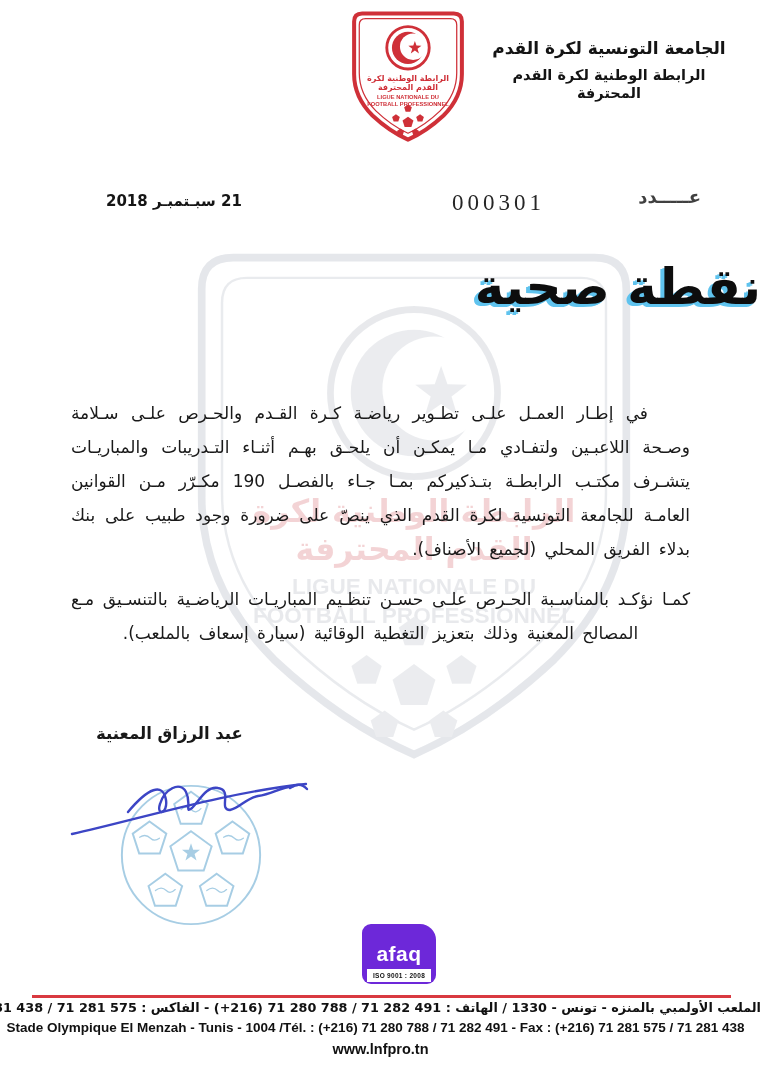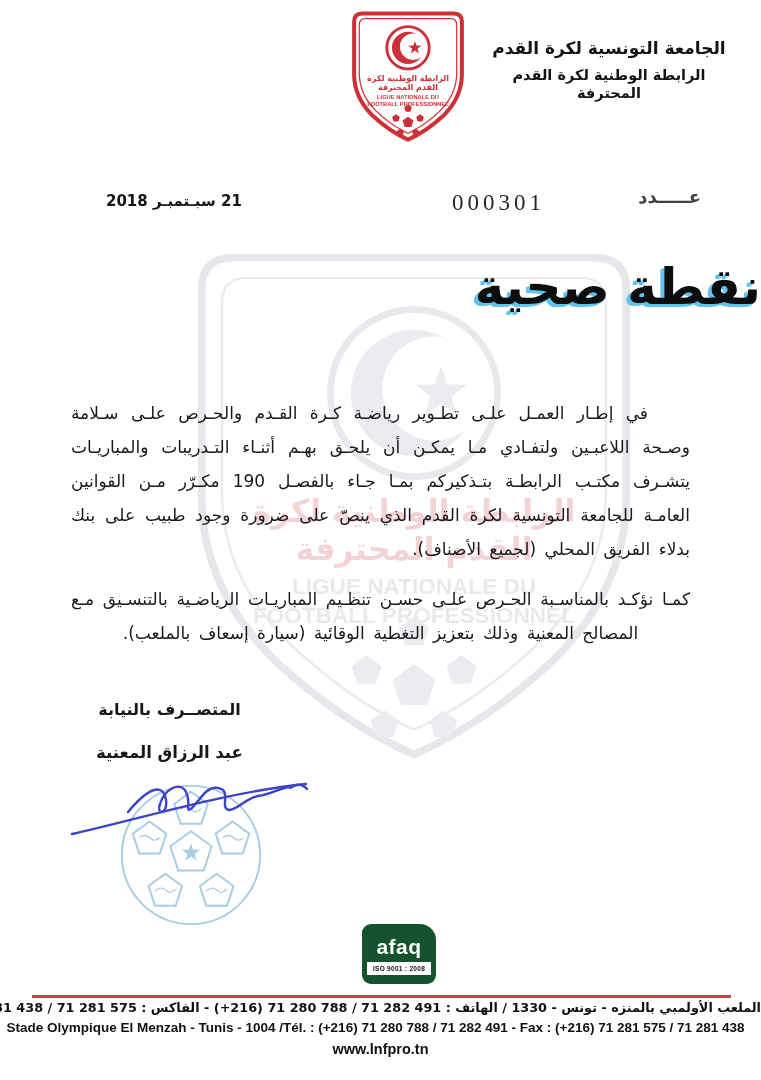--- a/index.html
+++ b/index.html
@@ -61,22 +61,22 @@
   .sig-block{position:absolute;left:62px;top:700px;width:215px;text-align:center;direction:rtl;}
   .sig-role{font-weight:bold;font-size:16px;color:#181818;}
   .sig-name{font-weight:bold;font-size:16.5px;margin-top:24px;color:#181818;}
   .stamp{position:absolute;left:112px;top:776px;opacity:.78;}
   .scribble{position:absolute;left:66px;top:770px;}
   
   .watermark{position:absolute;left:188px;top:244px;opacity:.5;pointer-events:none;}
   
   .afaq{
     position:absolute;left:362px;top:924px;width:74px;height:60px;
-    background:#14532d;border-radius:9px 16px 9px 9px;
-    text-align:center;box-sizing:border-box;padding-top:11px;
+    background:#6d28d9;border-radius:9px 16px 9px 9px;
+    text-align:center;box-sizing:border-box;padding-top:18px;
   }
   .afaq .name{
     color:#fff;font-family:"Liberation Sans",sans-serif;font-weight:bold;
     font-size:21px;line-height:24px;letter-spacing:.5px;
   }
   .afaq .iso{
     margin:3px 5px 0 5px;background:#fff;height:13px;line-height:13px;
     font-family:"Liberation Sans",sans-serif;font-weight:bold;font-size:6.5px;
     color:#111;letter-spacing:.3px;
   }
@@ -156,21 +156,20 @@
   <div class="ref-date">21 سبـتمبـر 2018</div>
 
   <div class="doc-title">نقطة صحية</div>
 
   <div class="body-block">
     <p class="para p1">في إطـار العمـل علـى تطـوير رياضـة كـرة القـدم والحـرص علـى سـلامة وصـحة اللاعبـين ولتفـادي مـا يمكـن أن يلحـق بهـم أثنـاء التـدريبات والمباريـات يتشـرف مكتـب الرابطـة بتـذكيركم بمـا جـاء بالفصـل 190 مكـرّر مـن القوانين العامـة للجامعة التونسية لكرة القدم الذي ينصّ على ضرورة وجود طبيب على بنك بدلاء الفريق المحلي (لجميع الأصناف).</p>
     <p class="para p2">كمـا نؤكـد بالمناسـبة الحـرص علـى حسـن تنظـيم المباريـات الرياضـية بالتنسـيق مـع المصالح المعنية وذلك بتعزيز التغطية الوقائية (سيارة إسعاف بالملعب).</p>
   </div>
 
   <div class="sig-block">
-    <div class="sig-role">المتصــرف بالنيابة</div>
     <div class="sig-name">عبد الرزاق المعنية</div>
   </div>
 
   <svg class="stamp" width="158" height="158" viewBox="0 0 160 160">
     <g stroke="#8fc0dd" fill="none" stroke-width="2">
       <circle cx="80" cy="80" r="70"></circle>
       <polygon points="80,56 100.9,71.2 92.9,95.8 67.1,95.8 59.1,71.2"></polygon>
       <polygon points="80,16 97,28.4 90.5,48.4 69.5,48.4 63,28.4"></polygon>
       <polygon points="122,46 139,58.4 132.5,78.4 111.5,78.4 105,58.4"></polygon>
       <polygon points="106,99 123,111.4 116.5,131.4 95.5,131.4 89,111.4"></polygon>

